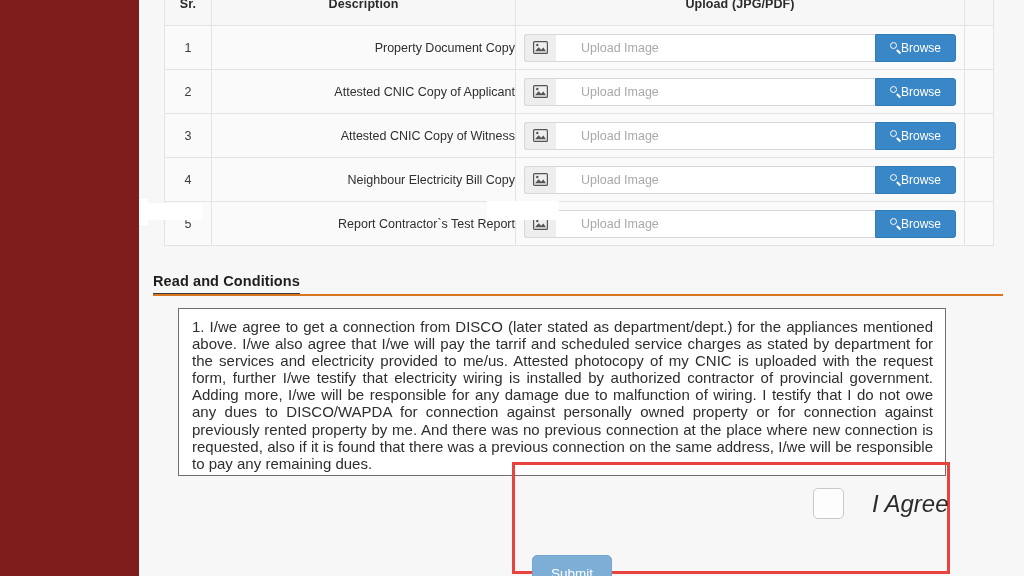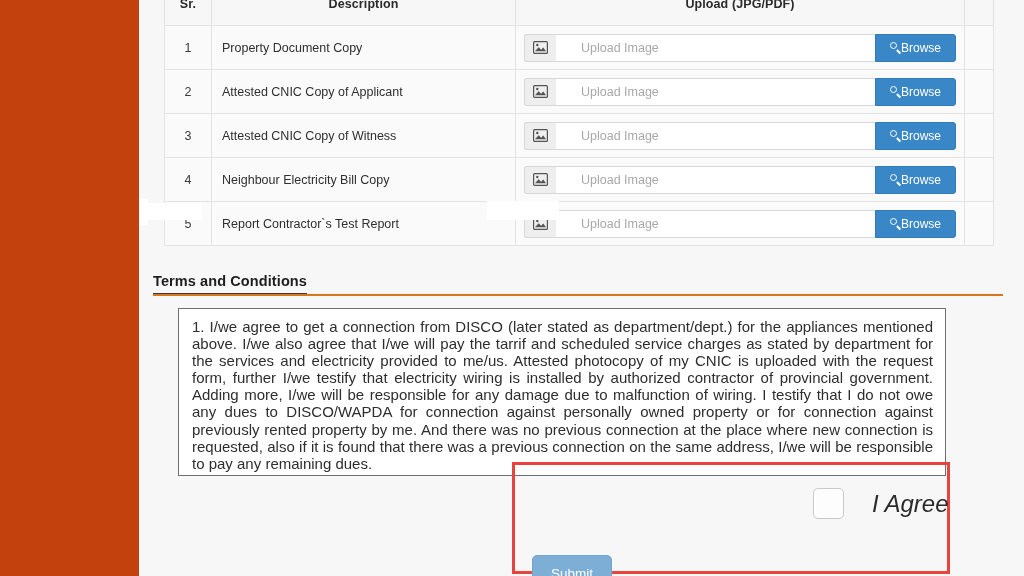--- a/index.html
+++ b/index.html
@@ -15,21 +15,21 @@
     font-family: "Liberation Sans", sans-serif;
     -webkit-font-smoothing: antialiased;
   }
 
   
   #page {
     position: absolute;
     left: 0; top: 0;
     width: 1024px;
     height: 576px;
-    background: #c2410c;
+    background: #7f1d1d;
   }
   #content-area {
     position: absolute;
     left: 139px;
     top: 0;
     width: 885px;
     height: 576px;
     background: #f7f7f7;
   }
 
@@ -67,20 +67,21 @@
   .cell-sr {
     text-align: center;
     font-size: 12.5px;
     color: #3a3a3a;
   }
   .cell-desc {
     padding-left: 10px !important;
     font-size: 12.5px;
     color: #2f2f2f;
     white-space: nowrap;
+    text-align: right;
   }
   .cell-up { padding: 0 8px !important; }
   .cell-extra { background: #fafafa; }
 
   
   .input-group {
     display: flex;
     align-items: stretch;
     height: 28px;
     width: 100%;
@@ -401,21 +402,21 @@
                 </span>
             </div>
           </td>
           <td class="cell-extra"></td>
         </tr>
 
       </tbody>
     </table>
 
     <div id="terms-heading-wrap">
-      <span id="terms-heading">Terms and Conditions</span>
+      <span id="terms-heading">Read and Conditions</span>
     </div>
     <div id="terms-rule"></div>
 
     <div id="terms-box">
       <div id="terms-inner">
         <p class="terms-para">1. I/we agree to get a connection from DISCO (later stated as department/dept.) for the appliances mentioned above. I/we also agree that I/we will pay the tarrif and scheduled service charges as stated by department for the services and electricity provided to me/us. Attested photocopy of my CNIC is uploaded with the request form, further I/we testify that electricity wiring is installed by authorized contractor of provincial government. Adding more, I/we will be responsible for any damage due to malfunction of wiring. I testify that I do not owe any dues to DISCO/WAPDA for connection against personally owned property or for connection against previously rented property by me. And there was no previous connection at the place where new connection is requested, also if it is found that there was a previous connection on the same address, I/we will be responsible to pay any remaining dues.</p>
       </div>
     </div>
 
     <div id="agree-region"></div>

